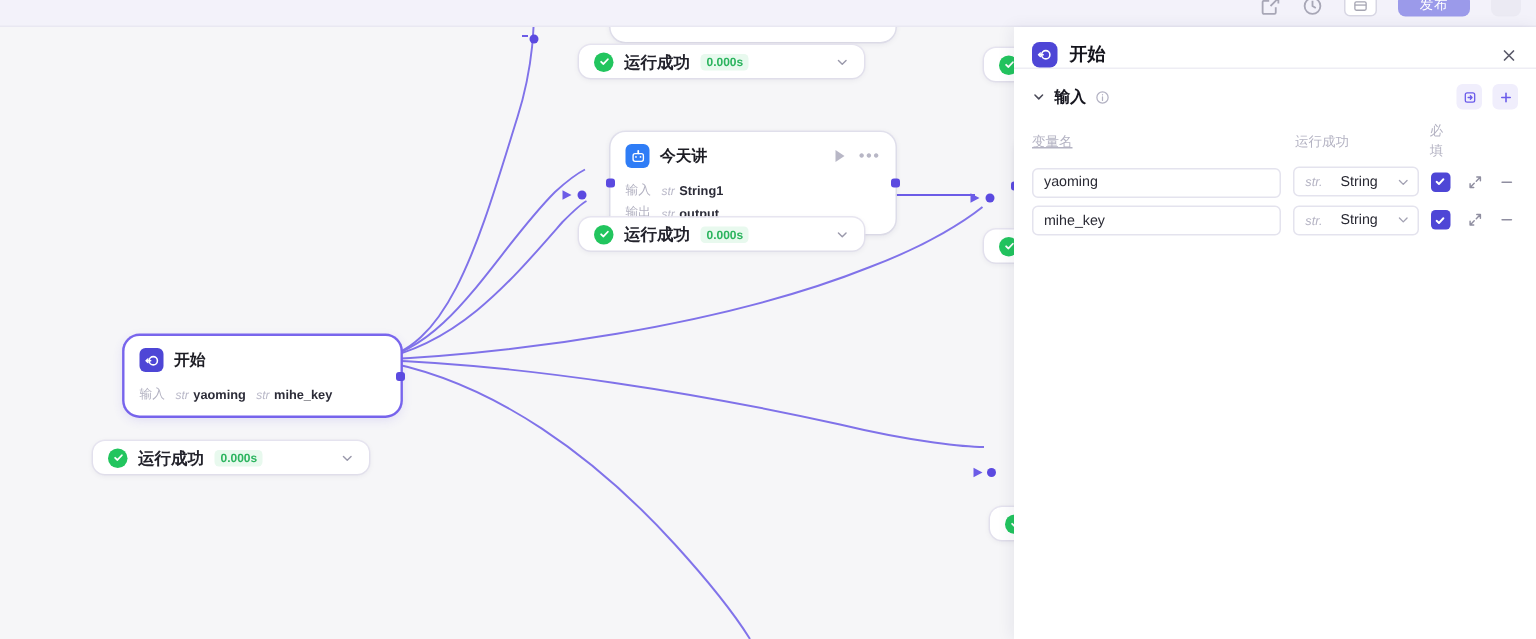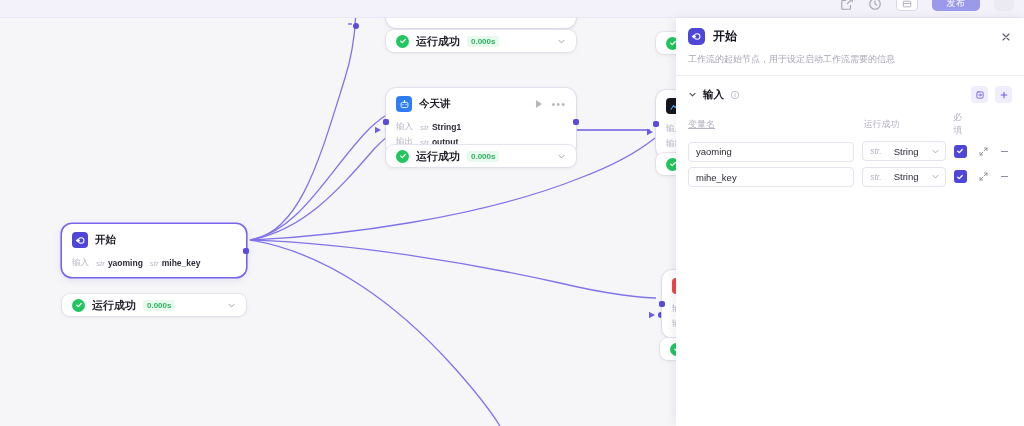--- a/index.html
+++ b/index.html
@@ -42,20 +42,21 @@
     overflow: hidden;
   }
   .edges { position: absolute; left: 0; top: 0; width: 1024px; height: 408px; }
 
   
   .node {
     position: absolute;
     background: #ffffff;
     border-radius: 10px;
     box-shadow: 0 1px 4px rgba(25,20,70,.09), 0 0 0 1px rgba(230,228,240,.9);
+    margin-left: 21px;
   }
   .node.selected {
     box-shadow: 0 2px 8px rgba(80,60,220,.16), 0 0 0 1.6px #7b68ee;
   }
   .node-head {
     display: flex; align-items: center; gap: 7px;
     padding: 8px 10px 6px 10px;
   }
   .node-ico {
     width: 16px; height: 16px; border-radius: 4px; flex: 0 0 auto;
@@ -419,21 +420,20 @@
               <path d="M6.5 8H2M3.8 6.3 2 8l1.8 1.7"></path>
           </svg>
         </span>
         <span class="panel-title">开始</span>
         <span class="panel-close">
           <svg viewBox="0 0 16 16" fill="none" stroke="currentColor" stroke-width="1.5" stroke-linecap="round">
             <path d="M4 4 12 12M12 4 4 12"></path>
           </svg>
         </span>
       </div>
-      <div class="panel-desc">工作流的起始节点，用于设定启动工作流需要的信息</div>
     </div>
     <div class="panel-sep"></div>
 
     <div class="section-head">
       <span class="sec-chev">
         <svg viewBox="0 0 16 16" fill="none" stroke="currentColor" stroke-width="1.8" stroke-linecap="round" stroke-linejoin="round">
             <path d="M3.5 6 8 10.5 12.5 6"></path>
           </svg>
       </span>
       <span class="sec-title">输入</span>

